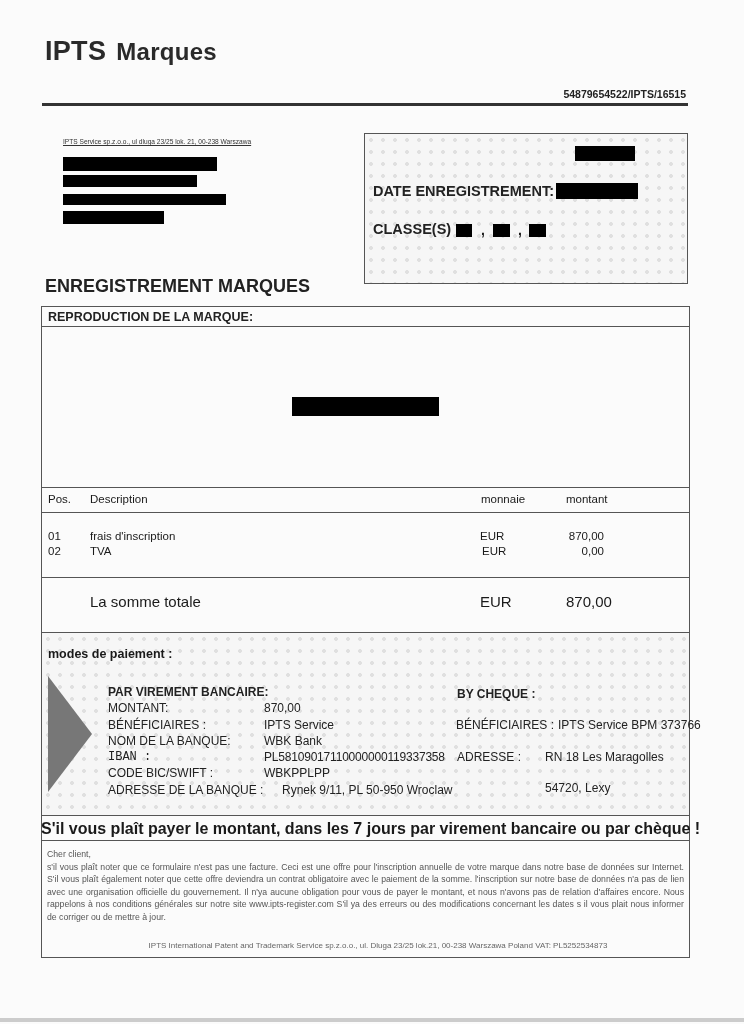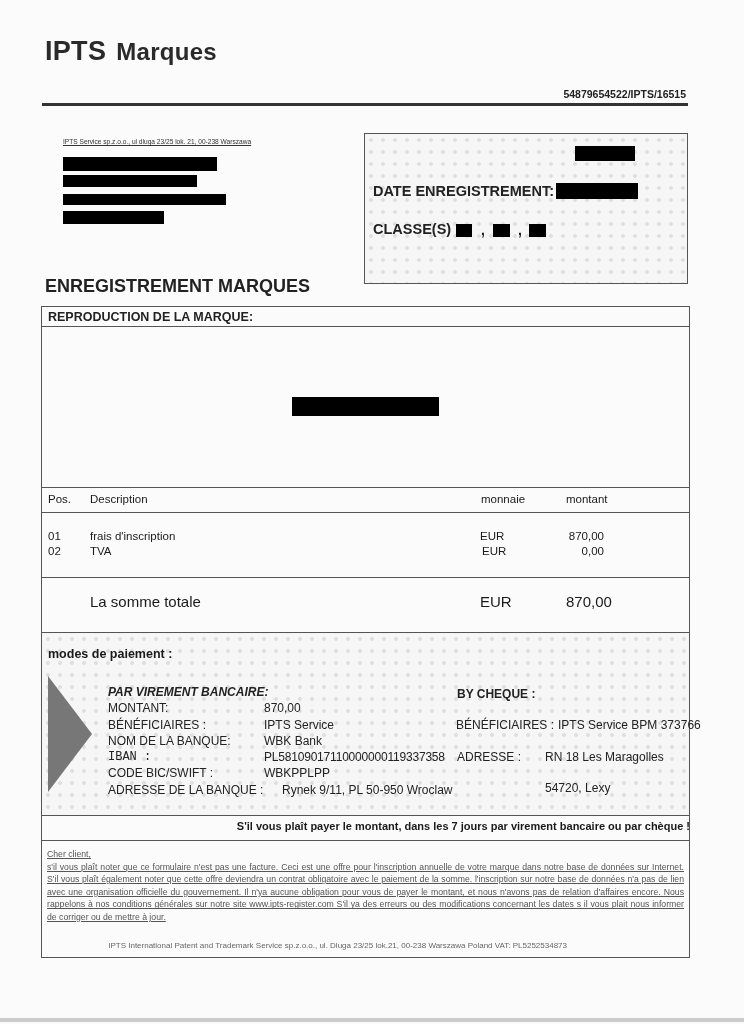--- a/index.html
+++ b/index.html
@@ -32,22 +32,22 @@
   .hline { position: absolute; left: 41px; width: 649px; height: 1px; background: #555; }
   .txt { position: absolute; white-space: nowrap; }
 
   .pay-label { font-size: 12px; color: #222; }
   .bold { font-weight: bold; }
 
   #arrow { left: 48px; top: 676px; width: 0; height: 0;
     border-top: 58px solid transparent; border-bottom: 58px solid transparent;
     border-left: 44px solid #777; }
 
-  #notice-body { left: 47px; top: 848px; width: 637px; font-size: 8.7px; line-height: 12.6px; color: #555; text-align: justify; text-decoration: underline; }
-  #footer-line { left: 41px; top: 941px; width: 526px; text-align: right; font-size: 8px; color: #666; }
+  #notice-body { left: 47px; top: 848px; width: 637px; font-size: 8.7px; line-height: 12.6px; color: #555; text-align: justify; }
+  #footer-line { left: 41px; top: 941px; width: 674px; text-align: center; font-size: 8px; color: #666; }
   #bottom-edge { left: 0; top: 1018px; width: 744px; height: 4px; background: #ccc; }
 </style>
 </head>
 <body>
 
 <div id="logo" class="abs">
   <span>IPTS</span><span class="sub">Marques</span>
 </div>
 <div id="ref" class="abs">54879654522/IPTS/16515</div>
 <div id="top-rule" class="abs"></div>
@@ -109,21 +109,21 @@
   <div class="txt" style="left:90px;top:593px;font-size:15px;">La somme totale</div>
   <div class="txt" style="left:480px;top:593px;font-size:15px;">EUR</div>
   <div class="txt" style="left:566px;top:593px;font-size:15px;">870,00</div>
 </div>
 <div class="hline" style="top:632px;"></div>
 
 <div class="abs dots" style="left:42px;top:633px;width:647px;height:182px;"></div>
 <div class="txt bold" style="left:48px;top:647px;font-size:12.5px;">modes de paiement :</div>
 <div id="arrow" class="abs"></div>
 
-<div class="txt pay-label bold" style="left:108px;top:685px;font-style:italic;">PAR VIREMENT BANCAIRE:</div>
+<div class="txt pay-label bold" style="left:108px;top:685px;">PAR VIREMENT BANCAIRE:</div>
 
 <div>
   <div class="txt pay-label" style="left:108px;top:701px;">MONTANT:</div>
   <div class="txt pay-label" style="left:264px;top:701px;">870,00</div>
 </div>
 <div>
   <div class="txt pay-label" style="left:108px;top:718px;">BÉNÉFICIAIRES :</div>
   <div class="txt pay-label" style="left:264px;top:718px;">IPTS Service</div>
 </div>
 <div>
@@ -145,21 +145,21 @@
 
 <div class="txt pay-label bold" style="left:457px;top:687px;">BY CHEQUE :</div>
 <div class="txt pay-label" style="left:456px;top:718px;">BÉNÉFICIAIRES :</div>
 <div class="txt pay-label" style="left:558px;top:718px;">IPTS Service BPM 373766</div>
 <div class="txt pay-label" style="left:457px;top:750px;text-align:right;">ADRESSE :</div>
 <div class="txt pay-label" style="left:545px;top:750px;">RN 18 Les Maragolles</div>
 <div class="txt pay-label" style="left:545px;top:781px;">54720, Lexy</div>
 
 <div class="hline" style="top:815px;"></div>
 
-<div class="txt bold" style="left:41px;top:820px;width:649px;text-align:right;font-size:11px;">S'il vous plaît payer le montant, dans les 7 jours par virement bancaire ou par chèque !</div>
+<div class="txt bold" style="left:41px;top:820px;width:649px;text-align:right;font-size:16px;">S'il vous plaît payer le montant, dans les 7 jours par virement bancaire ou par chèque !</div>
 <div class="hline" style="top:840px;"></div>
 
 <div id="notice-body" class="abs">
   <div>Cher client,</div>
   <div>s'il vous plaît noter que ce formulaire n'est pas une facture. Ceci est une offre pour l'inscription annuelle de votre marque dans notre base de données sur Internet. S'il vous plaît également noter que cette offre deviendra un contrat obligatoire avec le paiement de la somme. l'inscription sur notre base de données n'a pas de lien avec une organisation officielle du gouvernement. Il n'ya aucune obligation pour vous de payer le montant, et nous n'avons pas de relation d'affaires encore. Nous rappelons à nos conditions générales sur notre site www.ipts-register.com S'il ya des erreurs ou des modifications concernant les dates s il vous plait nous informer de corriger ou de mettre à jour.</div>
 </div>
 
 <div id="footer-line" class="abs">IPTS International Patent and Trademark Service sp.z.o.o., ul. Dluga 23/25 lok.21, 00-238 Warszawa Poland VAT: PL5252534873</div>
 
 <div id="bottom-edge" class="abs"></div>

